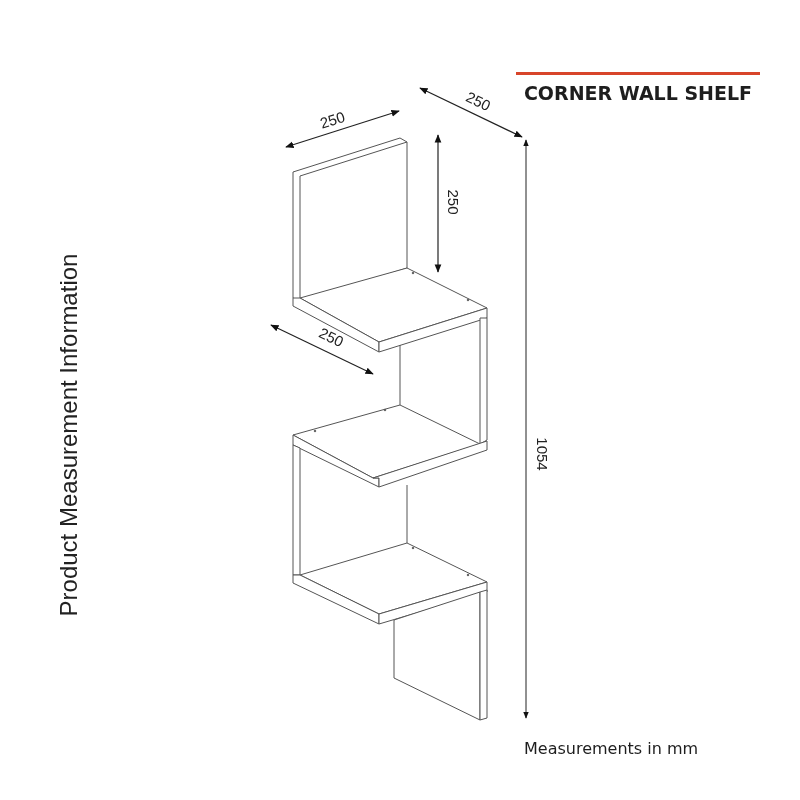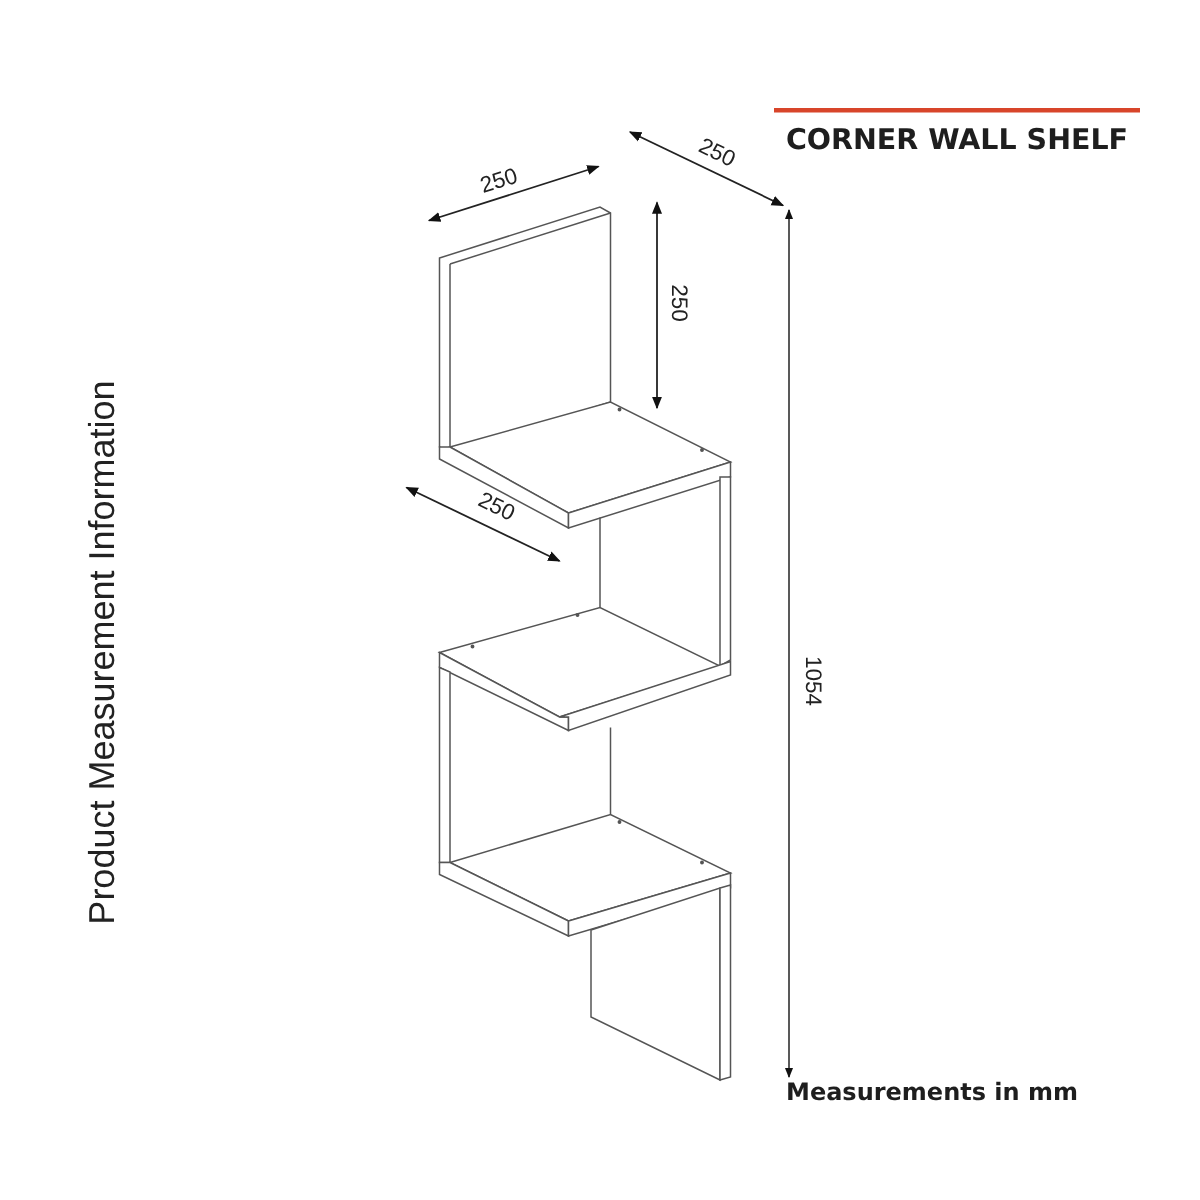--- a/index.html
+++ b/index.html
@@ -29,23 +29,23 @@
       position: absolute;
       left: 516px;
       top: 72px;
       width: 244px;
       height: 3px;
       background: #d8452a;
     }
     .footer-note {
       position: absolute;
       left: 524px;
-      top: 718px;
+      top: 739px;
       font-family: "DejaVu Sans", sans-serif;
-      font-weight: bold;
+      font-weight: normal;
       font-size: 16px;
       color: #1e1e1e;
       white-space: nowrap;
     }
     .side-label {
       position: absolute;
       left: 69px;
       top: 435px;
       transform: translate(-50%, -50%) rotate(-90deg);
       font-family: "Liberation Sans", sans-serif;

